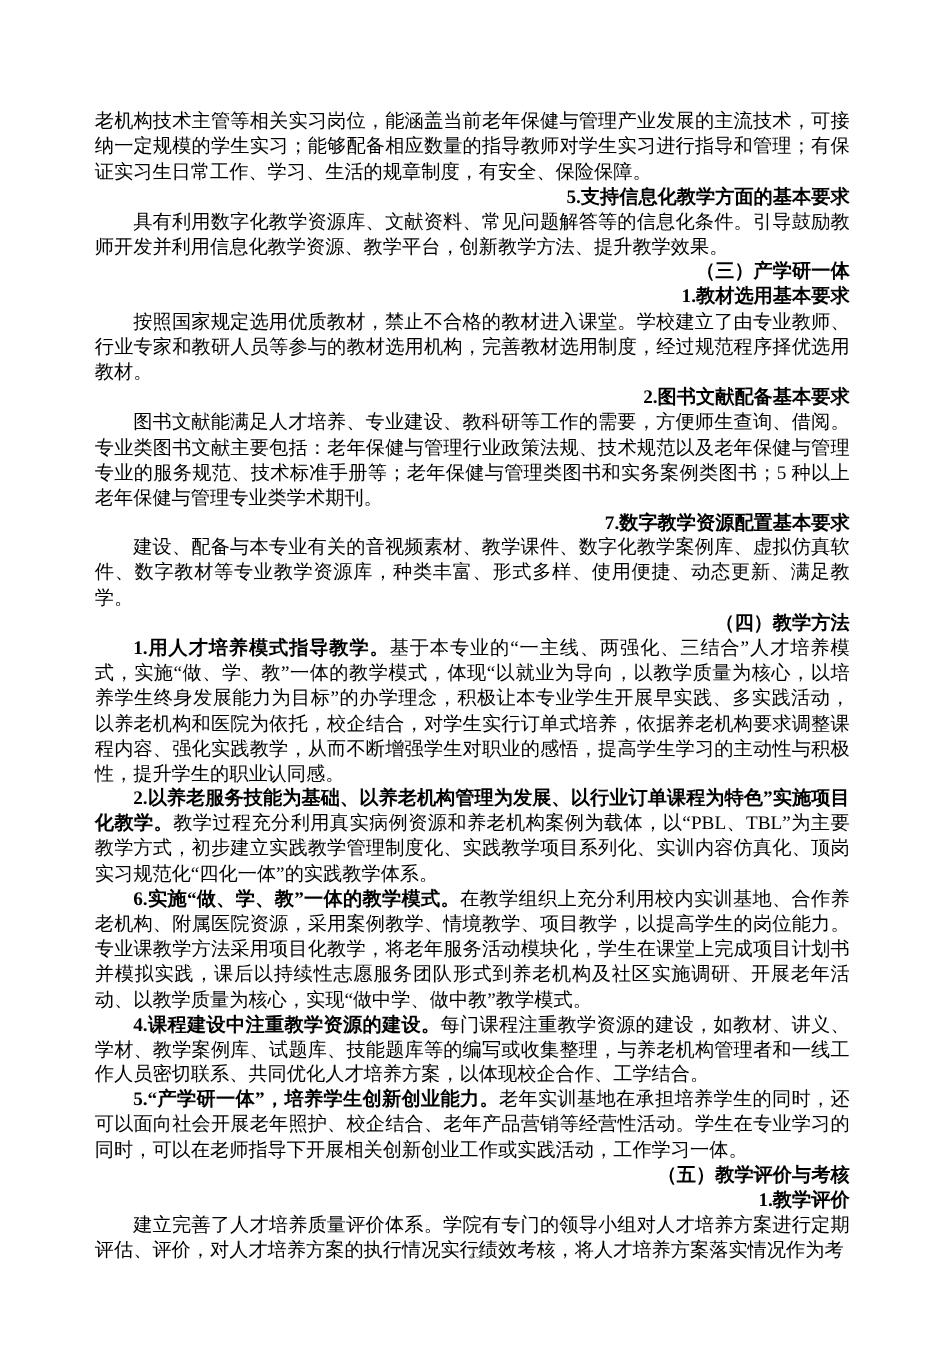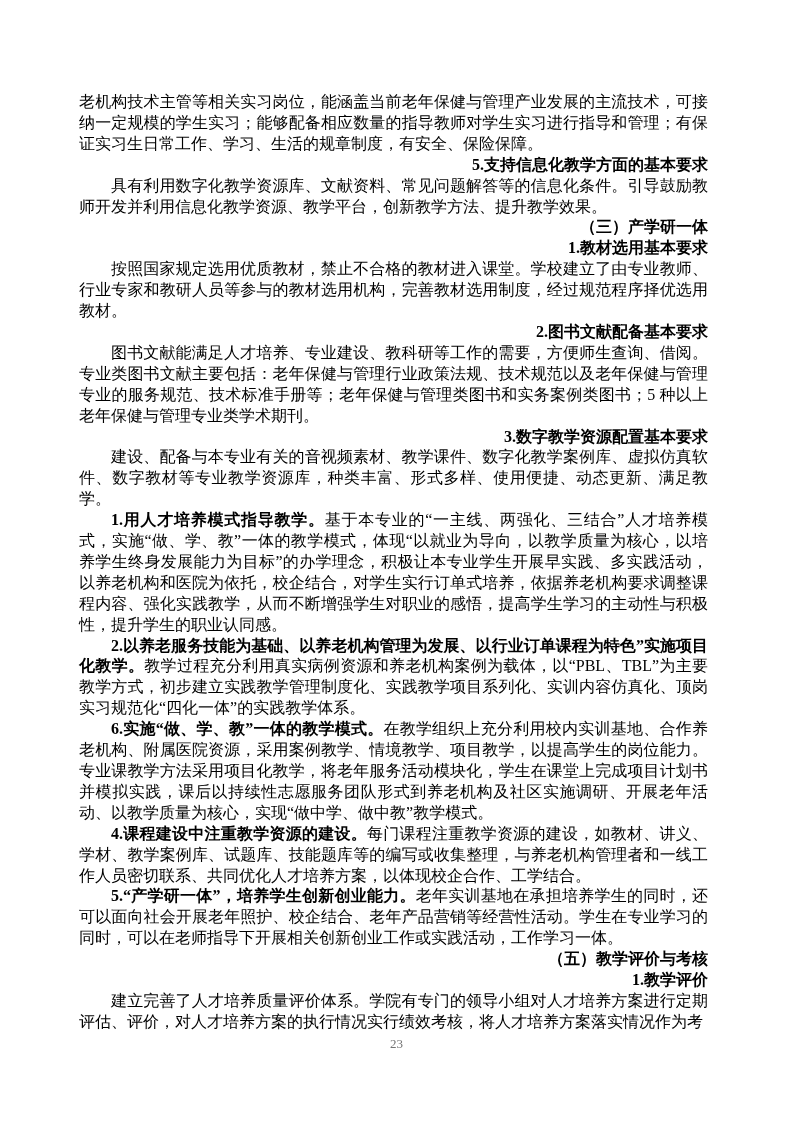--- a/index.html
+++ b/index.html
@@ -58,22 +58,23 @@
 <div class="page">
   <div class="text-block">
       <p class="continuation"><span class="normal">老机构技术主管等相关实习岗位，能涵盖当前老年保健与管理产业发展的主流技术，可接纳一定规模的学生实习；能够配备相应数量的指导教师对学生实习进行指导和管理；有保证实习生日常工作、学习、生活的规章制度，有安全、保险保障。</span></p>
       <p class="heading"><span class="bold">5.支持信息化教学方面的基本要求</span></p>
       <p class="body"><span class="normal">具有利用数字化教学资源库、文献资料、常见问题解答等的信息化条件。引导鼓励教师开发并利用信息化教学资源、教学平台，创新教学方法、提升教学效果。</span></p>
       <p class="heading"><span class="bold">（三）产学研一体</span></p>
       <p class="heading"><span class="bold">1.教材选用基本要求</span></p>
       <p class="body"><span class="normal">按照国家规定选用优质教材，禁止不合格的教材进入课堂。学校建立了由专业教师、行业专家和教研人员等参与的教材选用机构，完善教材选用制度，经过规范程序择优选用教材。</span></p>
       <p class="heading"><span class="bold">2.图书文献配备基本要求</span></p>
       <p class="body"><span class="normal">图书文献能满足人才培养、专业建设、教科研等工作的需要，方便师生查询、借阅。专业类图书文献主要包括：老年保健与管理行业政策法规、技术规范以及老年保健与管理专业的服务规范、技术标准手册等；老年保健与管理类图书和实务案例类图书；5 种以上老年保健与管理专业类学术期刊。</span></p>
-      <p class="heading"><span class="bold">3.数字教学资源配置基本要求</span></p>
+      <p class="heading"><span class="bold">7.数字教学资源配置基本要求</span></p>
       <p class="body"><span class="normal">建设、配备与本专业有关的音视频素材、教学课件、数字化教学案例库、虚拟仿真软件、数字教材等专业教学资源库，种类丰富、形式多样、使用便捷、动态更新、满足教学。</span></p>
+      <p class="heading"><span class="bold">（四）教学方法</span></p>
       <p class="body"><span class="bold">1.用人才培养模式指导教学。</span><span class="normal">基于本专业的“一主线、两强化、三结合”人才培养模式，实施“做、学、教”一体的教学模式，体现“以就业为导向，以教学质量为核心，以培养学生终身发展能力为目标”的办学理念，积极让本专业学生开展早实践、多实践活动，以养老机构和医院为依托，校企结合，对学生实行订单式培养，依据养老机构要求调整课程内容、强化实践教学，从而不断增强学生对职业的感悟，提高学生学习的主动性与积极性，提升学生的职业认同感。</span></p>
       <p class="body"><span class="bold">2.以养老服务技能为基础、以养老机构管理为发展、以行业订单课程为特色”实施项目化教学。</span><span class="normal">教学过程充分利用真实病例资源和养老机构案例为载体，以“PBL、TBL”为主要教学方式，初步建立实践教学管理制度化、实践教学项目系列化、实训内容仿真化、顶岗实习规范化“四化一体”的实践教学体系。</span></p>
       <p class="body"><span class="bold">6.实施“做、学、教”一体的教学模式。</span><span class="normal">在教学组织上充分利用校内实训基地、合作养老机构、附属医院资源，采用案例教学、情境教学、项目教学，以提高学生的岗位能力。专业课教学方法采用项目化教学，将老年服务活动模块化，学生在课堂上完成项目计划书并模拟实践，课后以持续性志愿服务团队形式到养老机构及社区实施调研、开展老年活动、以教学质量为核心，实现“做中学、做中教”教学模式。</span></p>
       <p class="body"><span class="bold">4.课程建设中注重教学资源的建设。</span><span class="normal">每门课程注重教学资源的建设，如教材、讲义、学材、教学案例库、试题库、技能题库等的编写或收集整理，与养老机构管理者和一线工作人员密切联系、共同优化人才培养方案，以体现校企合作、工学结合。</span></p>
       <p class="body"><span class="bold">5.“产学研一体”，培养学生创新创业能力。</span><span class="normal">老年实训基地在承担培养学生的同时，还可以面向社会开展老年照护、校企结合、老年产品营销等经营性活动。学生在专业学习的同时，可以在老师指导下开展相关创新创业工作或实践活动，工作学习一体。</span></p>
       <p class="heading"><span class="bold">（五）教学评价与考核</span></p>
       <p class="heading"><span class="bold">1.教学评价</span></p>
       <p class="body"><span class="normal">建立完善了人才培养质量评价体系。学院有专门的领导小组对人才培养方案进行定期评估、评价，对人才培养方案的执行情况实行绩效考核，将人才培养方案落实情况作为考</span></p>
     </div>
   <div class="page-number">23</div>

